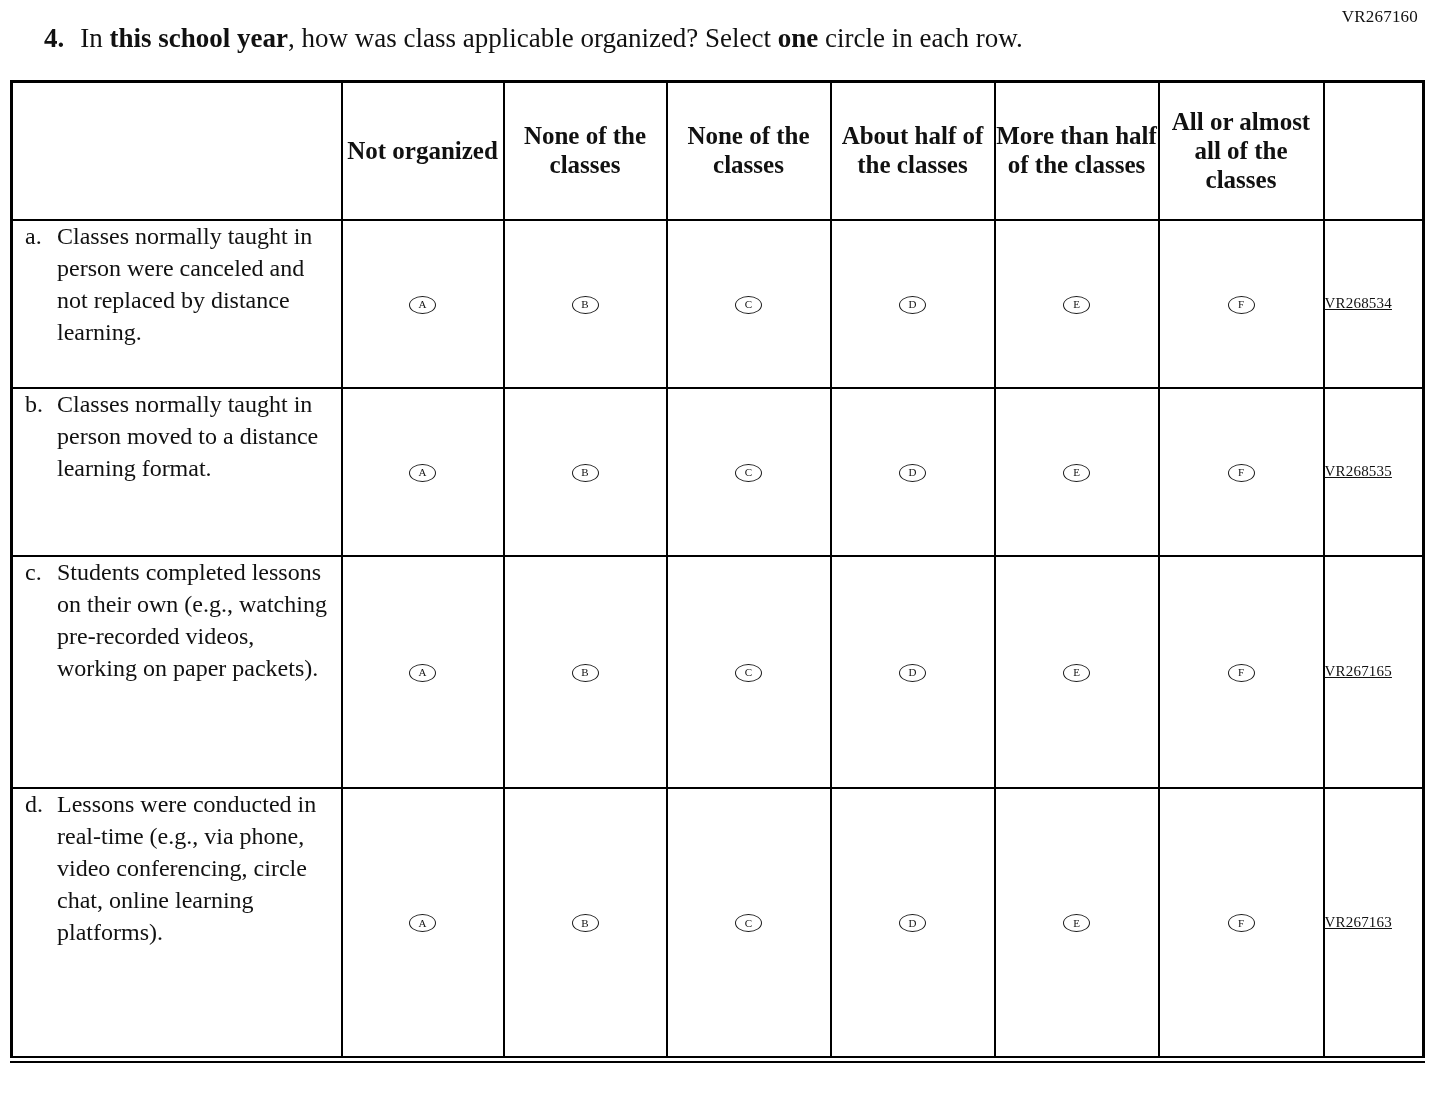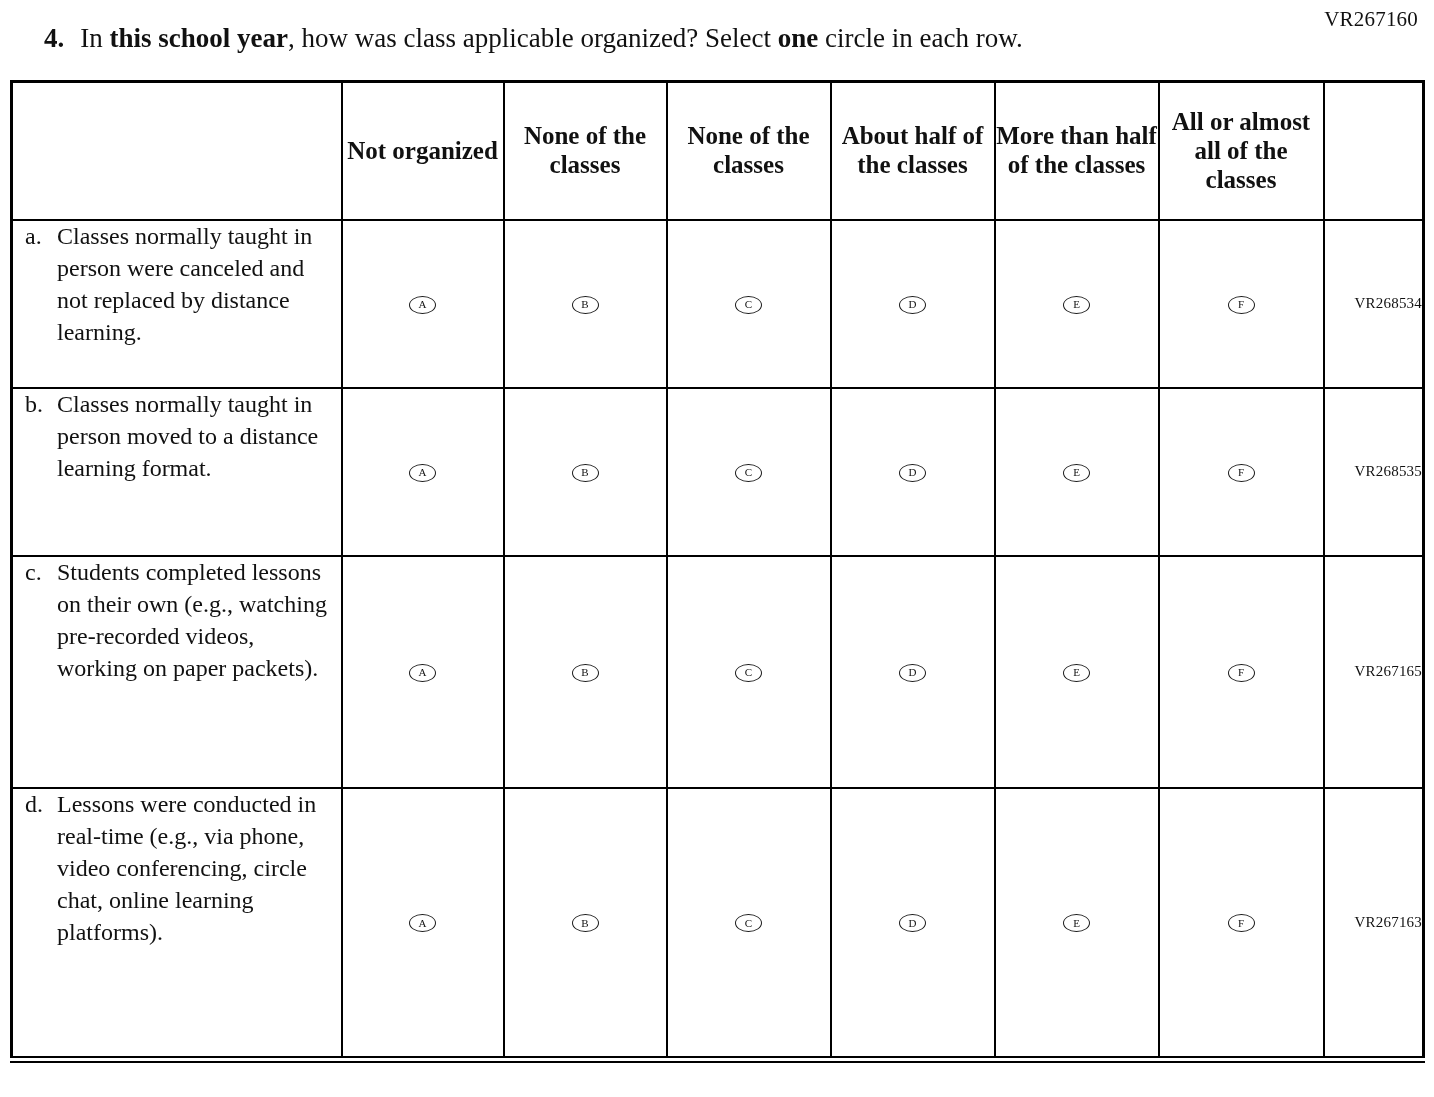--- a/index.html
+++ b/index.html
@@ -13,21 +13,21 @@
     position: relative;
     width: 1434px;
     height: 1097px;
     background: #ffffff;
     overflow: hidden;
   }
   .top-code {
     position: absolute;
     top: 7px;
     right: 16px;
-    font-size: 21px;
+    font-size: 17px;
     letter-spacing: 0.2px;
   }
   .question {
     margin: 0;
     padding: 22px 120px 0 44px;
     font-size: 27px;
     line-height: 1.2;
   }
   .question .qnum {
     font-weight: bold;
@@ -94,24 +94,25 @@
     border: 1.5px solid #1a1a1a;
     border-radius: 50%;
     font-size: 11px;
     line-height: 1;
     font-family: "Liberation Serif", serif;
     cursor: pointer;
     background: #fff;
   }
   td.code {
     vertical-align: middle;
-    text-align: right;
+    text-align: left;
     padding-left: 8px;
     font-size: 15px;
     letter-spacing: 0.2px;
+    text-decoration: underline;
   }
 </style>
 </head>
 <body>
 
 <div class="page">
 
   <div class="top-code">VR267160</div>
 
   <p class="question"><span class="qnum">4.</span><span>In </span><strong>this school year</strong><span>, how was class applicable organized? Select </span><strong>one</strong><span> circle in each row.</span></p>

